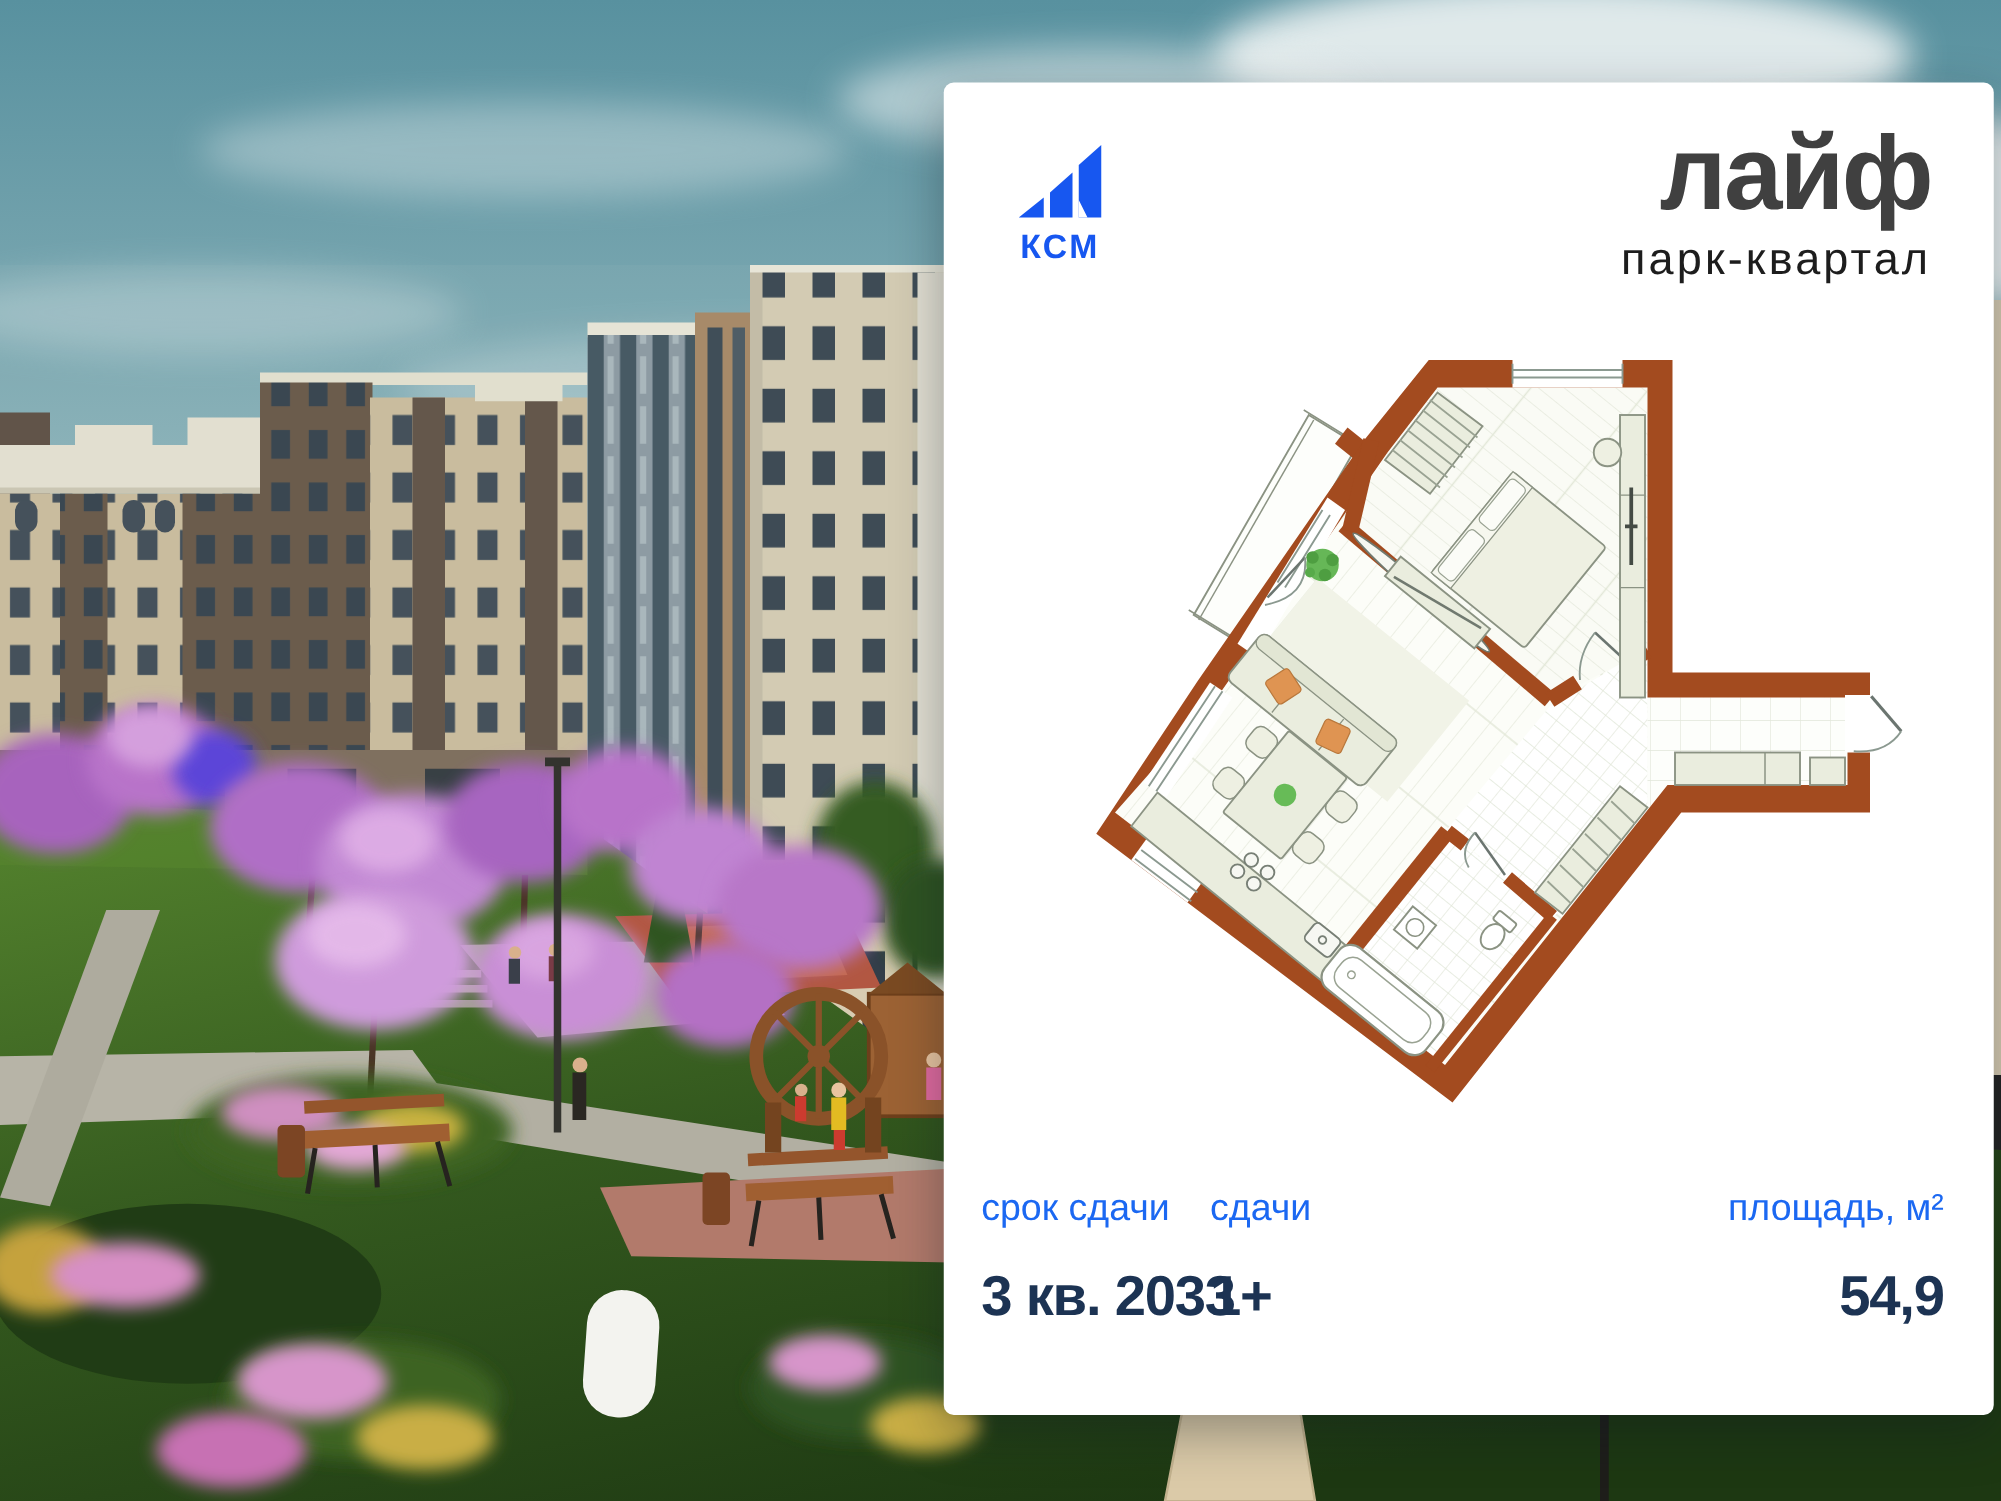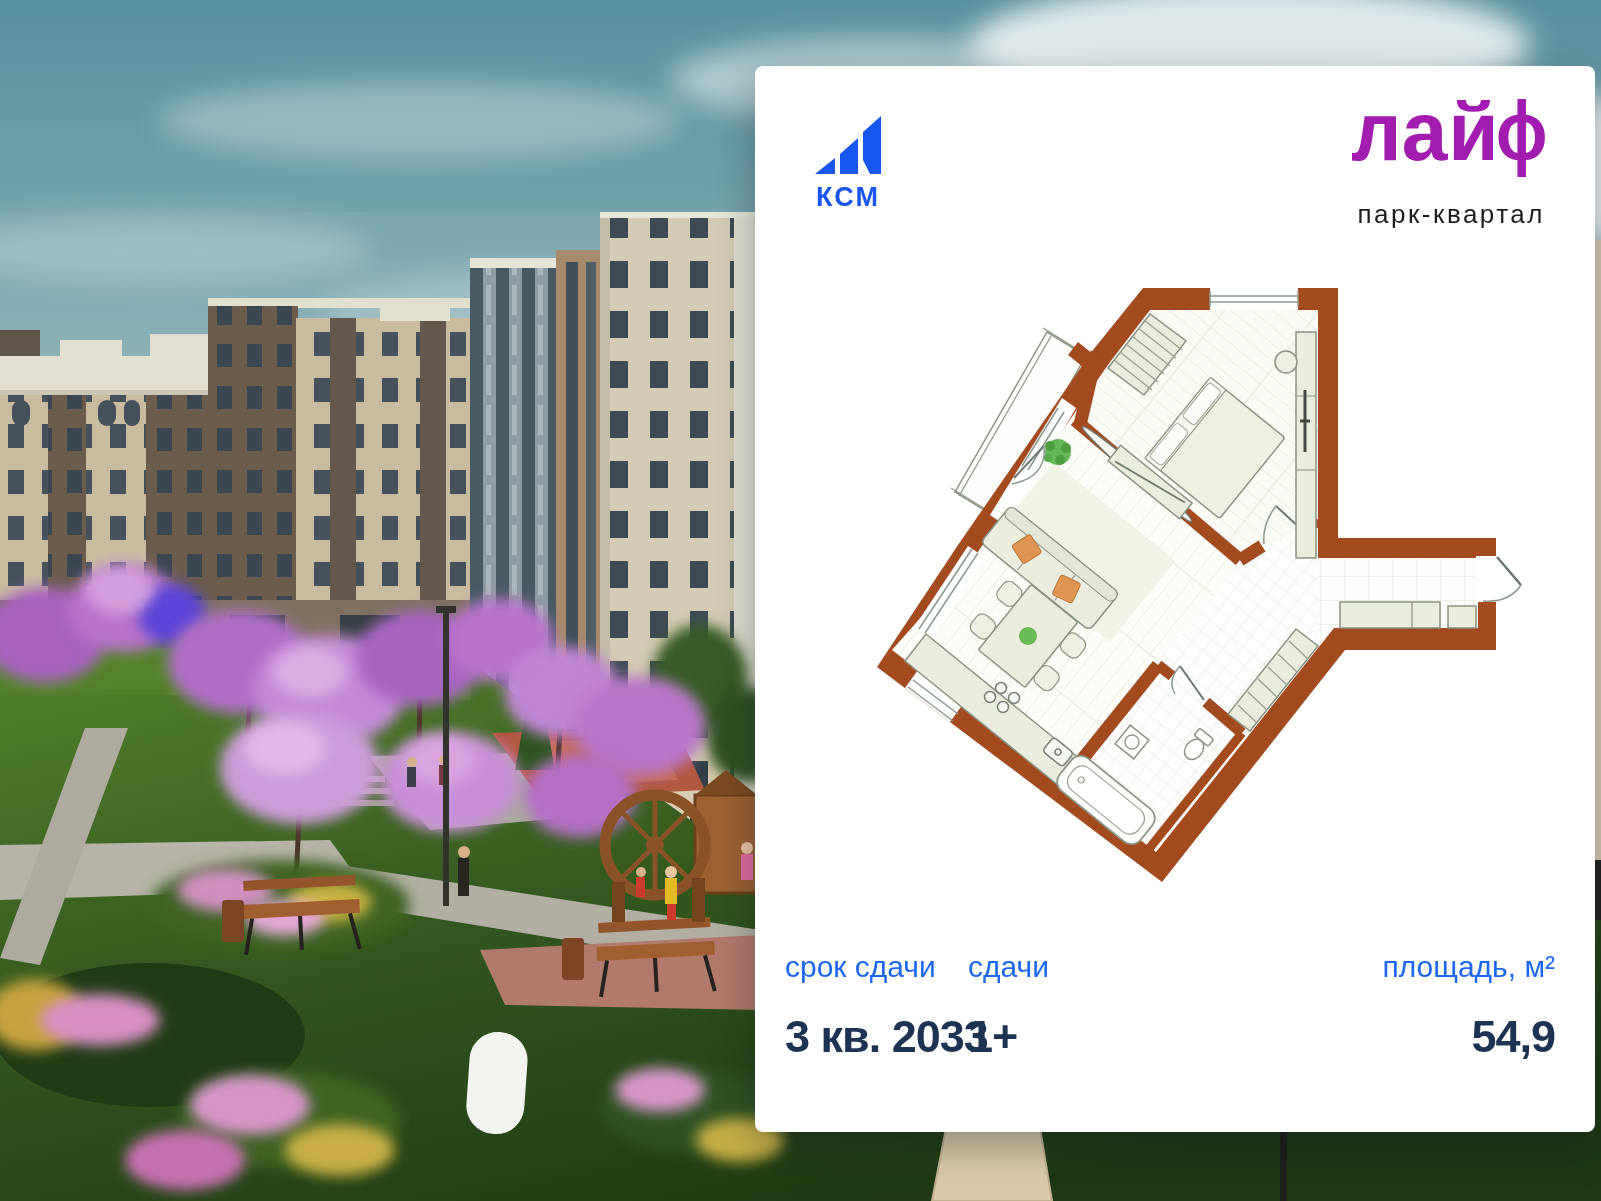--- a/index.html
+++ b/index.html
@@ -5,23 +5,23 @@
   html,body{margin:0;padding:0;background:#222;}
   .stage{position:relative;width:1601px;height:1201px;overflow:hidden;
          font-family:"Liberation Sans","DejaVu Sans",sans-serif;}
   .bg{position:absolute;left:0;top:0;width:1601px;height:1201px;}
   .card{position:absolute;left:755px;top:66px;width:840px;height:1066px;
         background:#ffffff;border-radius:8px;box-shadow:0 14px 40px rgba(15,25,35,.35);}
   .dev-logo{position:absolute;left:38px;top:46px;width:110px;text-align:center;}
   .dev-logo svg{display:block;margin:0 auto;}
   .dev-name{margin-top:6px;font-size:27px;font-weight:800;letter-spacing:2px;color:#1757f0;}
   .project{position:absolute;right:50px;top:30px;text-align:right;}
-  .project-title{font-size:84px;line-height:1;font-weight:800;letter-spacing:-2px;color:#a21caf;
-                 font-family:Liberation Mono, monospace;}
-  .project-subtitle{margin-top:19px;font-size:26px;font-weight:400;letter-spacing:2.5px;color:#1d1d1d;}
+  .project-title{font-size:84px;line-height:1;font-weight:800;letter-spacing:-2px;color:#404040;
+                 font-family:Liberation Sans, sans-serif;}
+  .project-subtitle{margin-top:6px;font-size:36px;font-weight:400;letter-spacing:2.5px;color:#1d1d1d;}
   .plan-wrap{position:absolute;left:85px;top:194px;width:700px;height:650px;}
   .stat{position:absolute;top:884px;}
   .stat-1{left:30px;}
   .stat-2{left:213px;}
   .stat-3{right:40px;text-align:right;}
   .stat-label{font-size:30px;font-weight:500;color:#1b68f2;}
   .stat-value{margin-top:27px;font-size:45px;font-weight:700;letter-spacing:-1px;color:#1c3353;}
 </style>
 </head>
 <body>

